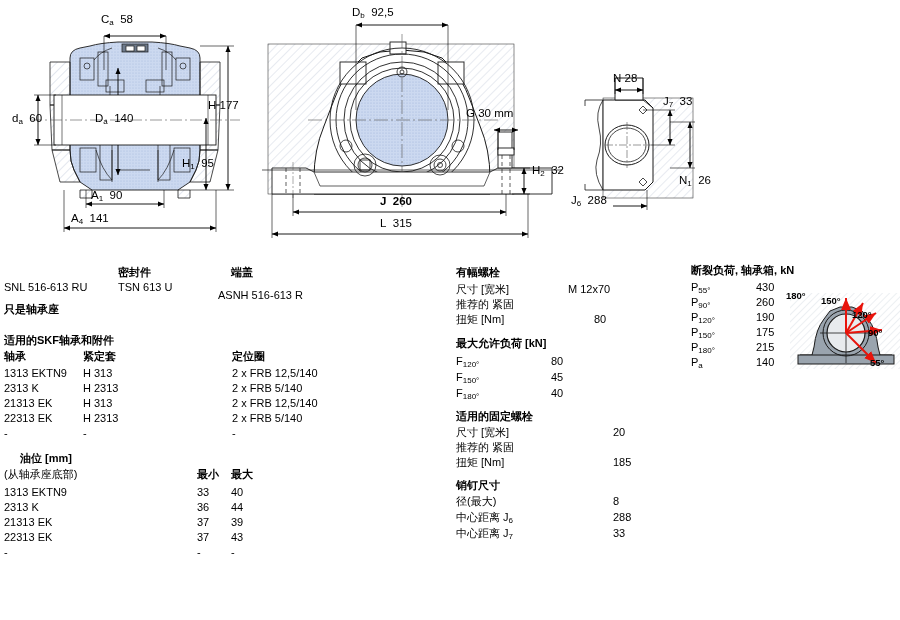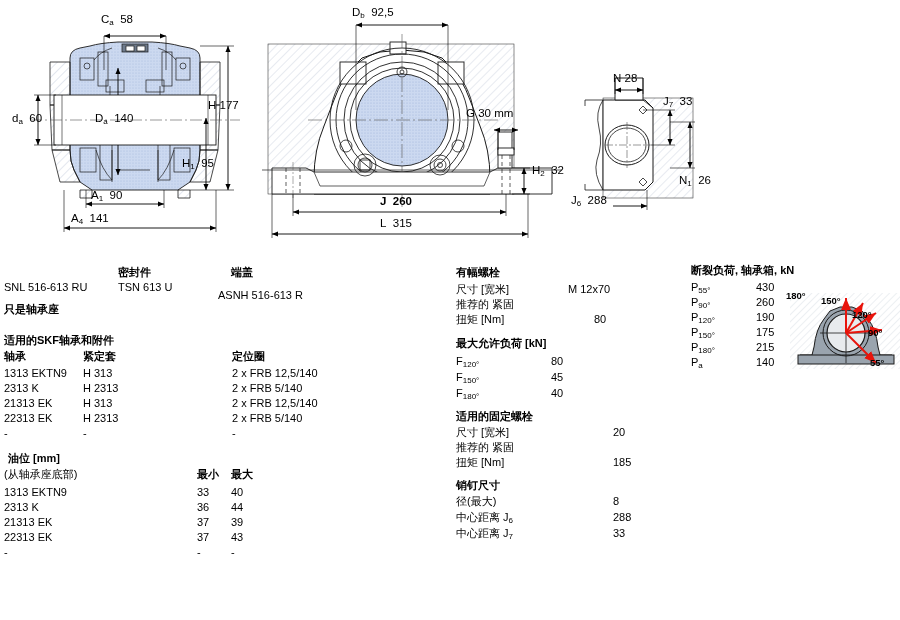--- a/index.html
+++ b/index.html
@@ -374,21 +374,21 @@
     <div class="t" style="left:4px;top:412px;">22313 EK</div>
     <div class="t" style="left:83px;top:412px;">H 2313</div>
     <div class="t" style="left:232px;top:412px;">2 x FRB 5/140</div>
 
     <div class="t" style="left:4px;top:427px;">-</div>
     <div class="t" style="left:83px;top:427px;">-</div>
     <div class="t" style="left:232px;top:427px;">-</div>
   </div>
 
   <div class="blk">
-    <div class="t b" style="left:8px;top:452px;">油位 [mm]</div>
+    <div class="t b" style="left:20px;top:452px;">油位 [mm]</div>
     <div class="t" style="left:4px;top:468px;">(从轴承座底部)</div>
 
     <div class="t b" style="left:197px;top:468px;">最小</div>
     <div class="t b" style="left:231px;top:468px;">最大</div>
 
     <div class="t" style="left:4px;top:486px;">1313 EKTN9</div>
     <div class="t" style="left:197px;top:486px;">33</div>
     <div class="t" style="left:231px;top:486px;">40</div>
 
     <div class="t" style="left:4px;top:501px;">2313 K</div>

